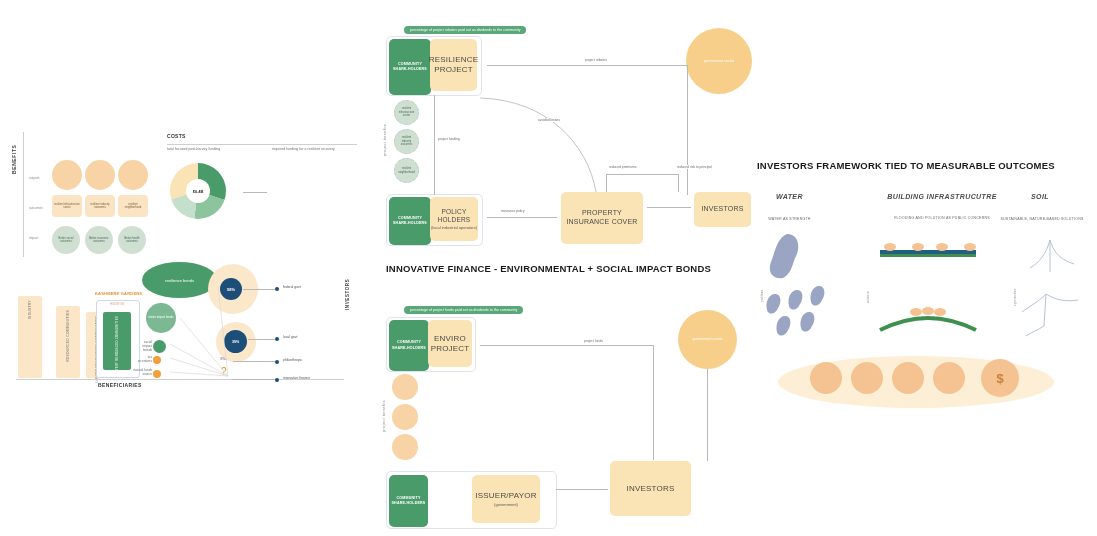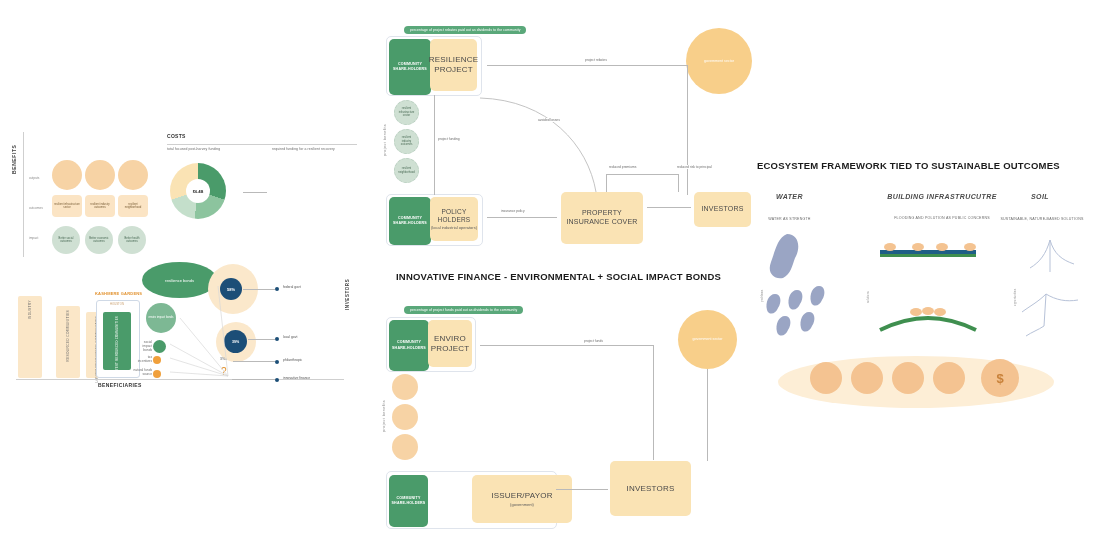--- a/index.html
+++ b/index.html
@@ -143,55 +143,55 @@
   <div class="edgelbl" style="left:608px;top:165px;">reduced premiums</div>
   <div class="ln v" style="left:678px;top:174px;height:18px;"></div>
   <div class="edgelbl" style="left:676px;top:165px;">reduced risk to principal</div>
   <div class="ln h" style="left:606px;top:174px;width:73px;"></div>
 
   <svg class="abs" style="left:478px;top:90px;" width="130" height="105">
     <path d="M2 8 C 70 10, 110 55, 118 102" stroke="#c4c4c4" stroke-width="1" fill="none"></path>
   </svg>
   <div class="edgelbl" style="left:537px;top:118px;">avoided losses</div>
 
-  <div class="abs section-title" style="left:396px;top:263px;margin-top:8px;">INNOVATIVE FINANCE - ENVIRONMENTAL + SOCIAL IMPACT BONDS</div>
+  <div class="abs section-title" style="left:386px;top:263px;">INNOVATIVE FINANCE - ENVIRONMENTAL + SOCIAL IMPACT BONDS</div>
 
   <div class="abs pillg" style="left:404px;top:306px;">percentage of project funds paid out as dividends to the community</div>
 
   <div class="abs wrapbox" style="left:386px;top:317px;width:88px;height:53px;"></div>
   <div class="abs boxg" style="left:389px;top:320px;width:36px;height:47px;">COMMUNITY SHARE-HOLDERS</div>
   <div class="abs boxy" style="left:428px;top:320px;width:44px;height:47px;">
     <div class="ttl">ENVIRO PROJECT</div>
   </div>
 
   <div class="abs vlabel" style="left:382px;top:382px;height:50px;">project benefits</div>
   <div class="abs bub-y" style="left:392px;top:374px;width:26px;height:26px;"></div>
   <div class="abs bub-y" style="left:392px;top:404px;width:26px;height:26px;"></div>
   <div class="abs bub-y" style="left:392px;top:434px;width:26px;height:26px;"></div>
 
   <div class="abs wrapbox" style="left:386px;top:471px;width:169px;height:56px;"></div>
   <div class="abs boxg" style="left:389px;top:475px;width:35px;height:48px;">COMMUNITY SHARE-HOLDERS</div>
-  <div class="abs boxy" style="left:472px;top:475px;width:100px;height:48px;">
+  <div class="abs boxy" style="left:472px;top:475px;width:68px;height:48px;">
     <div class="ttl" style="font-size:8px;">ISSUER/PAYOR</div>
     <div class="sub" style="font-size:4px;">(government)</div>
   </div>
 
   <div class="abs boxy" style="left:610px;top:461px;width:81px;height:55px;">
     <div class="ttl" style="font-size:8px;">INVESTORS</div>
   </div>
 
   <div class="abs circ-y" style="left:678px;top:310px;width:59px;height:59px;">government sector</div>
 
   <div class="ln h" style="left:480px;top:345px;width:173px;"></div>
   <div class="ln v" style="left:653px;top:345px;height:115px;"></div>
   <div class="edgelbl" style="left:583px;top:339px;">project funds</div>
   <div class="ln h" style="left:556px;top:489px;width:52px;"></div>
   <div class="ln v" style="left:707px;top:369px;height:92px;"></div>
 
-  <div class="abs section-title" style="left:757px;top:160px;">ECOSYSTEM FRAMEWORK TIED TO SUSTAINABLE OUTCOMES</div>
+  <div class="abs section-title" style="left:757px;top:160px;">INVESTORS FRAMEWORK TIED TO MEASURABLE OUTCOMES</div>
 
   <div class="abs eco-h" style="left:742px;top:193px;width:95px;">WATER</div>
   <div class="abs eco-s" style="left:742px;top:217px;width:95px;">WATER AS STRENGTH</div>
   <div class="abs eco-v" style="left:760px;top:272px;height:30px;">problems</div>
   <svg class="abs" style="left:765px;top:232px;" width="88" height="115">
     <path d="M22 2 C 34 2, 36 16, 30 26 C 27 34, 26 42, 18 46 C 8 48, 2 40, 6 30 C 10 20, 12 6, 22 2 Z" fill="#9aa5c4"></path>
     <path d="M10 62 C 16 62, 17 70, 13 76 C 11 82, 4 84, 2 78 C 0 70, 4 62, 10 62 Z" fill="#9aa5c4"></path>
     <path d="M32 58 C 38 58, 39 66, 35 72 C 33 78, 26 80, 24 74 C 22 66, 26 58, 32 58 Z" fill="#9aa5c4"></path>
     <path d="M54 54 C 60 54, 61 62, 57 68 C 55 74, 48 76, 46 70 C 44 62, 48 54, 54 54 Z" fill="#9aa5c4"></path>
     <path d="M20 84 C 26 84, 27 92, 23 98 C 21 104, 14 106, 12 100 C 10 92, 14 84, 20 84 Z" fill="#9aa5c4"></path>

